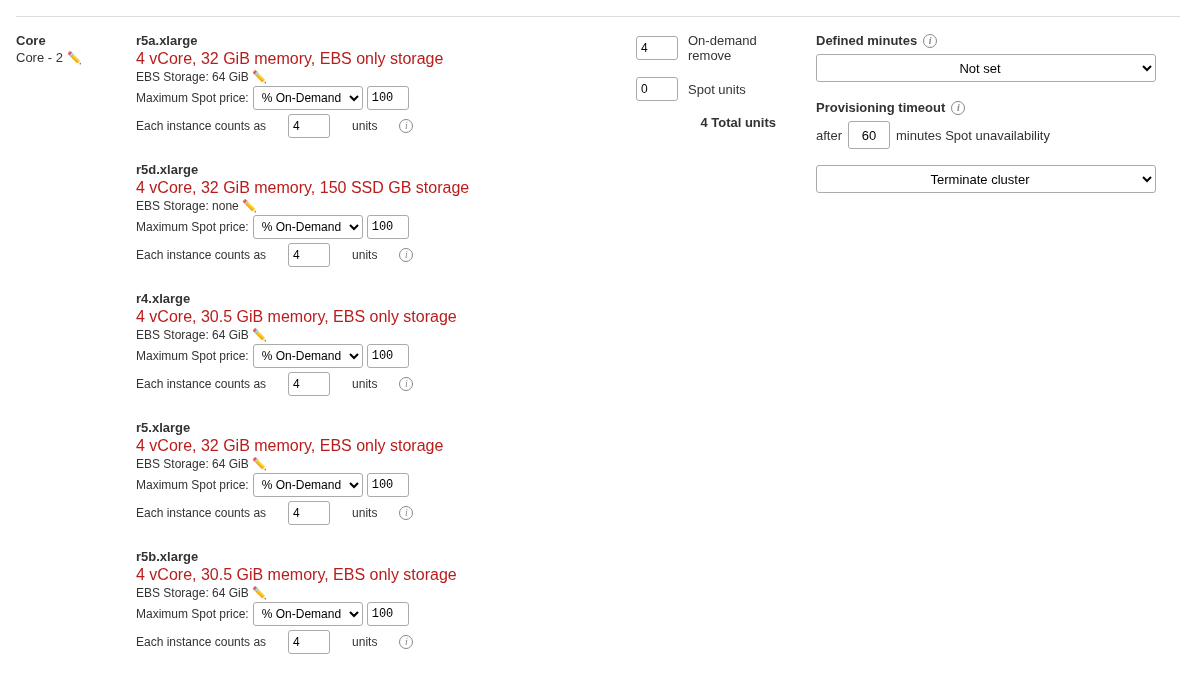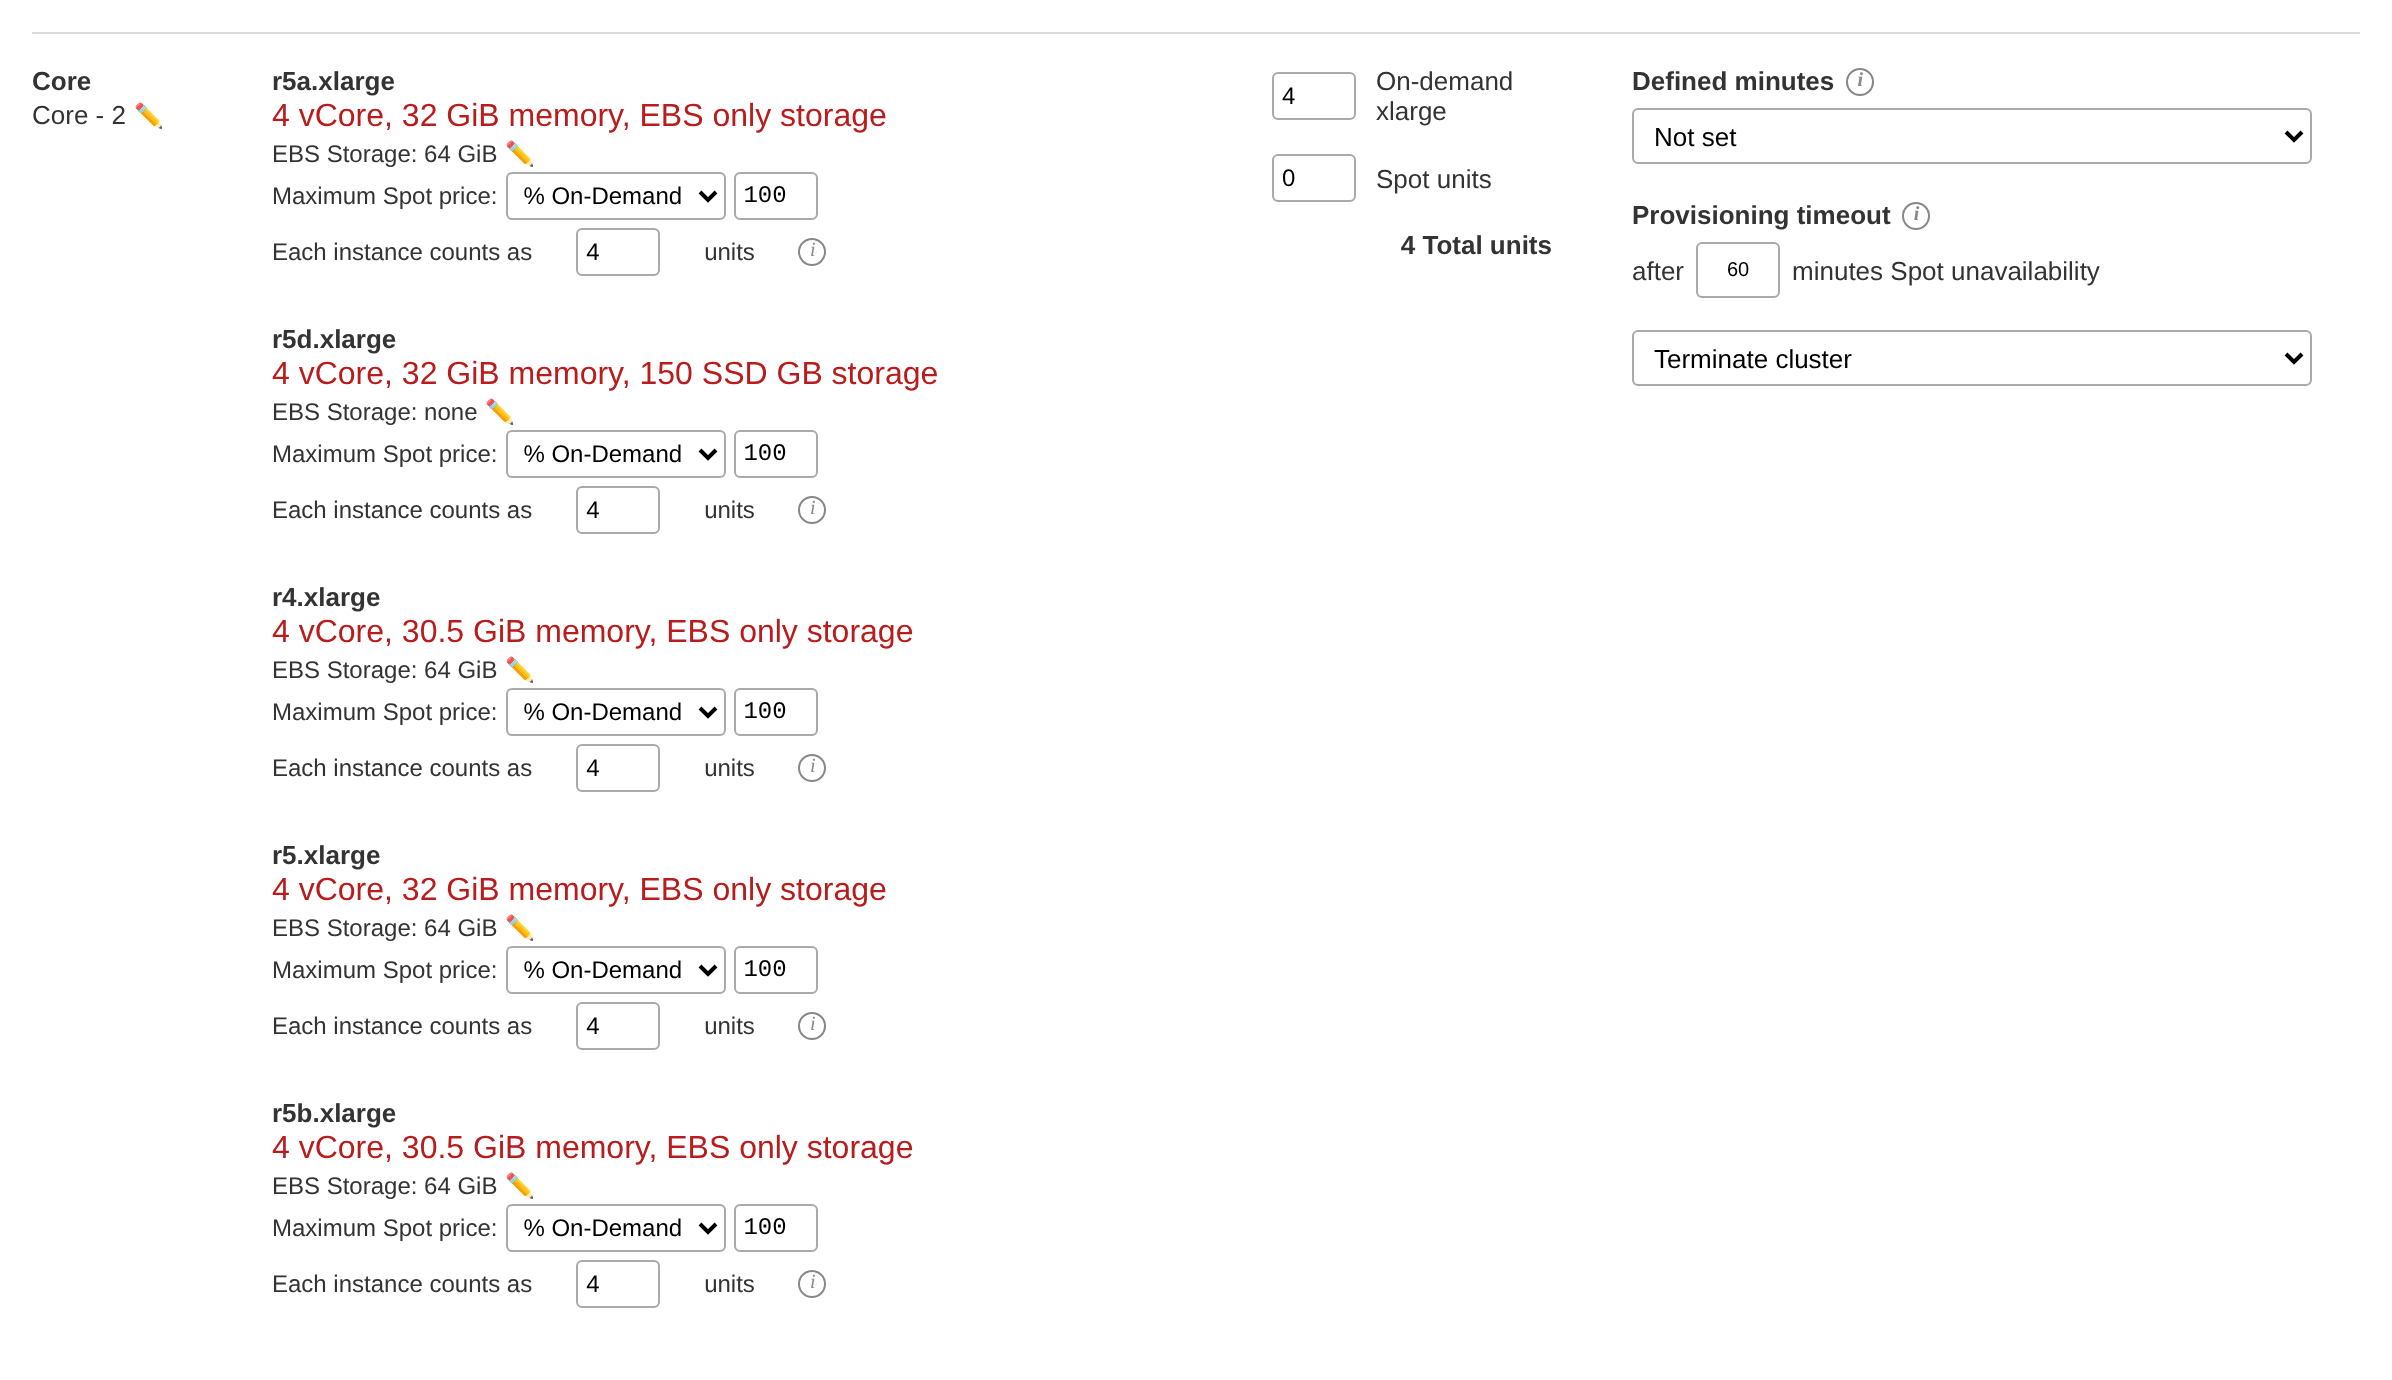--- a/index.html
+++ b/index.html
@@ -165,35 +165,36 @@
     }
     .right-select {
       width: 100%;
       font-size: 13px;
       padding: 4px 6px;
       border: 1px solid #aaa;
       border-radius: 3px;
       background: #fff;
       height: 28px;
       margin-bottom: 18px;
+      text-align: center;
     }
     .timeout-row {
       display: flex;
       align-items: center;
       gap: 6px;
       font-size: 13px;
       margin-bottom: 16px;
     }
     .timeout-input {
       width: 42px;
       padding: 2px 4px;
       border: 1px solid #aaa;
       border-radius: 3px;
       height: 28px;
-      font-size: 10px;
+      font-size: 13px;
       text-align: center;
     }
     .add-link {
       color: #8b5cf6;
       font-size: 13px;
       cursor: pointer;
       text-decoration: none;
       margin-top: 8px;
       display: inline-block;
       font-style: italic;
@@ -323,21 +324,21 @@
         <input class="units-input" type="text" value="4" style="">
         <span>units</span>
         <span class="info-icon">i</span>
       </div>
     </div>
     </div>
 
   <div class="col-units">
     <div class="units-row">
       <input class="units-value-input" type="text" value="4" style="">
-      <span class="units-label">On-demand xlarge</span>
+      <span class="units-label">On-demand remove</span>
     </div>
     <div class="units-row">
       <input class="units-value-input" type="text" value="0" style="">
       <span class="units-label">Spot units</span>
     </div>
     <div class="total-units">4 Total units</div>
   </div>
 
   <div class="col-right">
     <div class="right-section-title">

